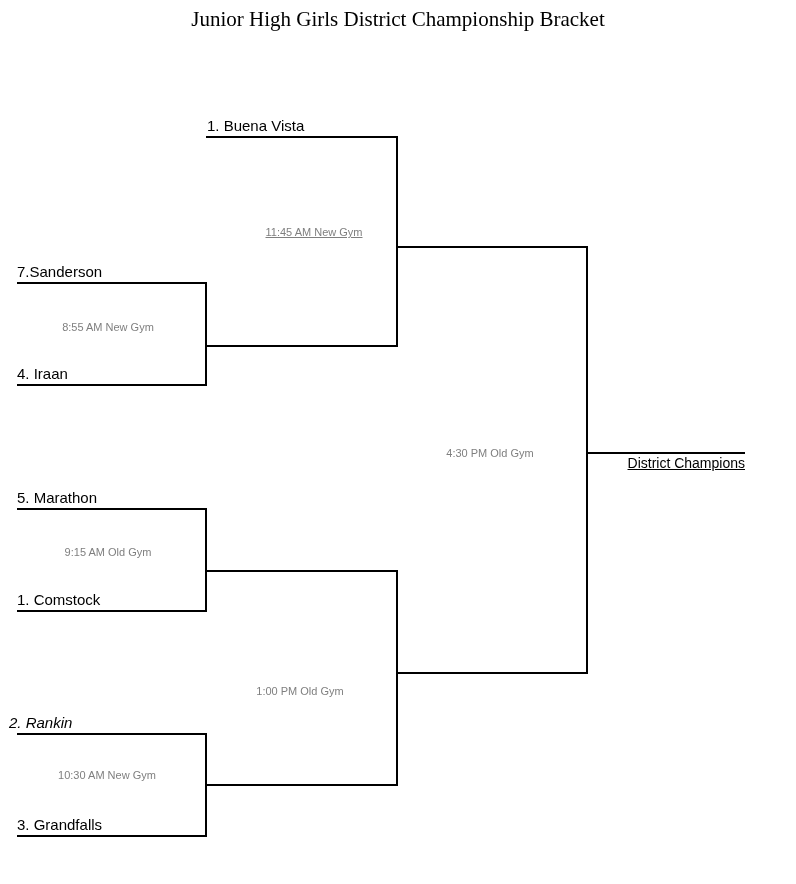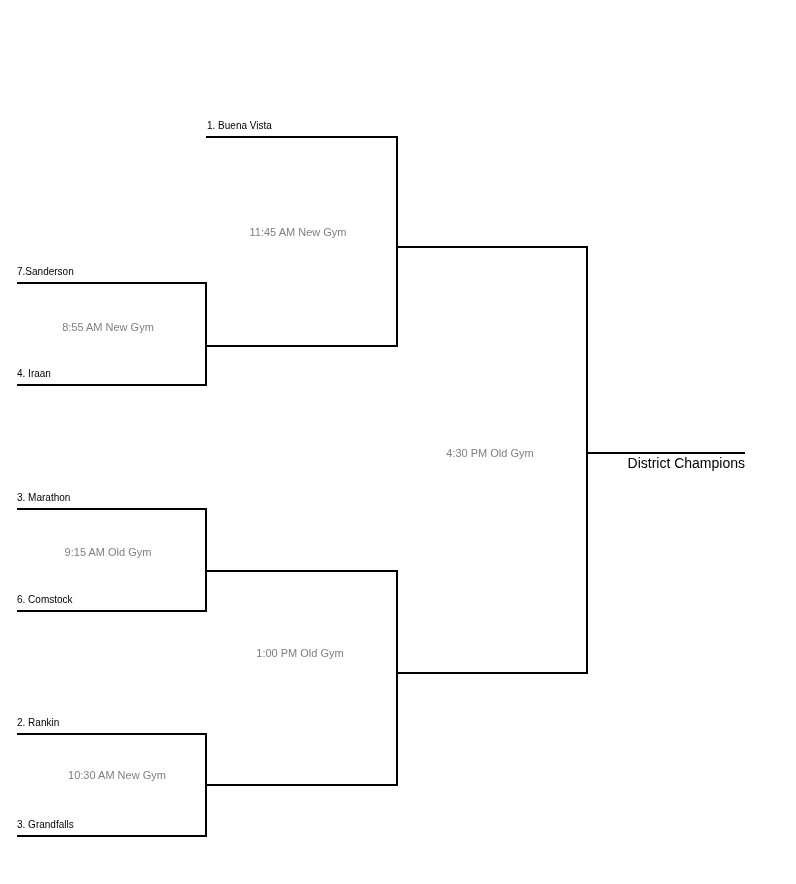--- a/index.html
+++ b/index.html
@@ -19,21 +19,21 @@
     text-align: center;
     font-family: "Liberation Serif", serif;
     font-size: 21px;
     color: #000000;
     white-space: nowrap;
   }
   .hline { position: absolute; height: 2px; background: #000000; }
   .vline { position: absolute; width: 2px; background: #000000; }
   .team {
     position: absolute;
-    font-size: 10px;
+    font-size: 15px;
     line-height: 17px;
     color: #000000;
     white-space: nowrap;
   }
   .gametime {
     position: absolute;
     font-size: 11px;
     line-height: 14px;
     color: #7f7f7f;
     width: 200px;
@@ -41,41 +41,43 @@
     white-space: nowrap;
   }
   .champ {
     position: absolute;
     font-size: 14px;
     line-height: 16px;
     color: #000000;
     width: 160px;
     text-align: right;
     white-space: nowrap;
+    text-decoration: underline;
   }
 </style>
 </head>
 <body>
 
 <div class="page">
 
+  <div class="title">Junior High Girls District Championship Bracket</div>
 
   <div class="team" style="left:207px; top:117px;">1. Buena Vista</div>
   <div class="team" style="left:17px;  top:263px;">7.Sanderson</div>
   <div class="team" style="left:17px;  top:365px;">4. Iraan</div>
-  <div class="team" style="left:17px;  top:489px;">3. Marathon</div>
-  <div class="team" style="left:17px;  top:591px;">6. Comstock</div>
-  <div class="team" style="left:17px;  top:714px;">2. Rankin</div>
+  <div class="team" style="left:17px;  top:489px;">5. Marathon</div>
+  <div class="team" style="left:17px;  top:591px;">1. Comstock</div>
+  <div class="team" style="left:9px;  top:714px;font-style:italic;">2. Rankin</div>
   <div class="team" style="left:17px;  top:816px;">3. Grandfalls</div>
 
-  <div class="gametime" style="left:198px; top:225px;">11:45 AM New Gym</div>
+  <div class="gametime" style="left:214px; top:225px;text-decoration:underline;">11:45 AM New Gym</div>
   <div class="gametime" style="left:8px;   top:320px;">8:55 AM New Gym</div>
   <div class="gametime" style="left:8px;   top:545px;">9:15 AM Old Gym</div>
-  <div class="gametime" style="left:17px;   top:768px;">10:30 AM New Gym</div>
-  <div class="gametime" style="left:200px; top:646px;">1:00 PM Old Gym</div>
+  <div class="gametime" style="left:7px;   top:768px;">10:30 AM New Gym</div>
+  <div class="gametime" style="left:200px; top:684px;">1:00 PM Old Gym</div>
   <div class="gametime" style="left:390px; top:446px;">4:30 PM Old Gym</div>
 
   <div class="champ" style="left:585px; top:455px;">District Champions</div>
 
   <div class="hline" style="left:17px;  top:282px; width:190px;"></div>
   <div class="vline" style="left:205px; top:282px; height:104px;"></div>
   <div class="hline" style="left:17px;  top:384px; width:190px;"></div>
   <div class="hline" style="left:205px; top:345px; width:193px;"></div>
 
   <div class="hline" style="left:17px;  top:508px; width:190px;"></div>

